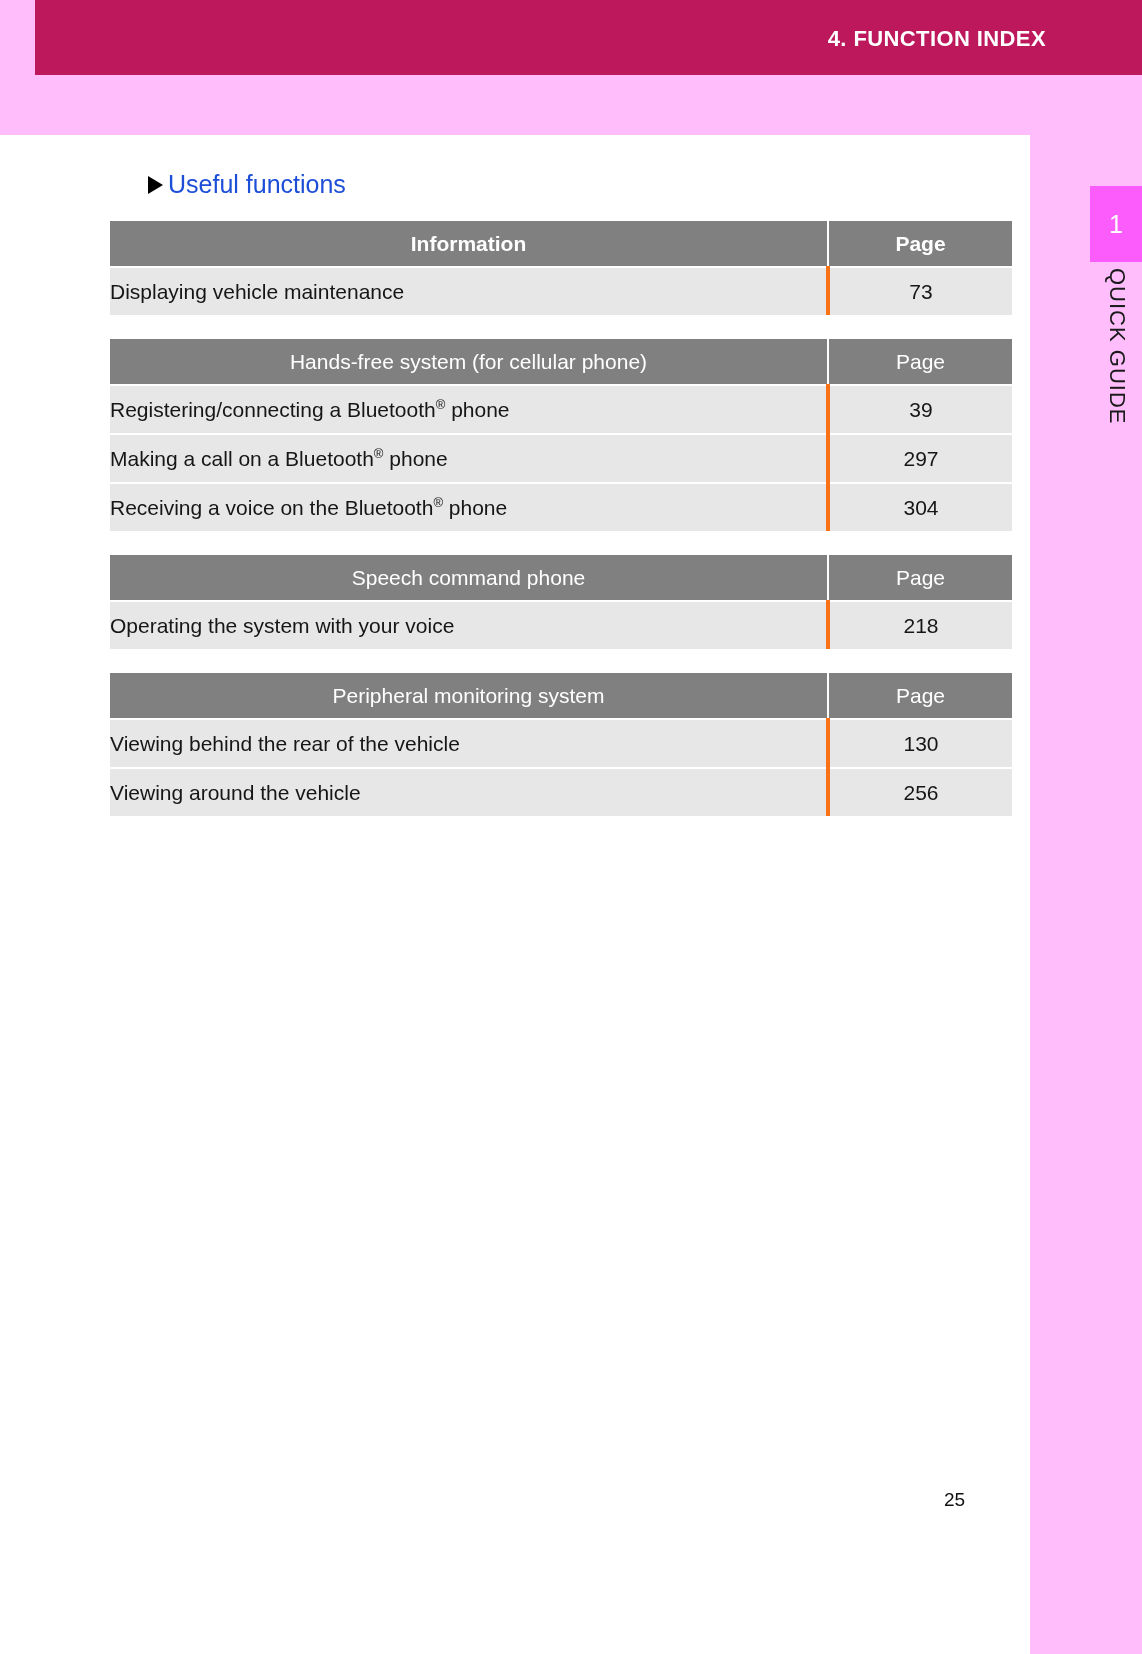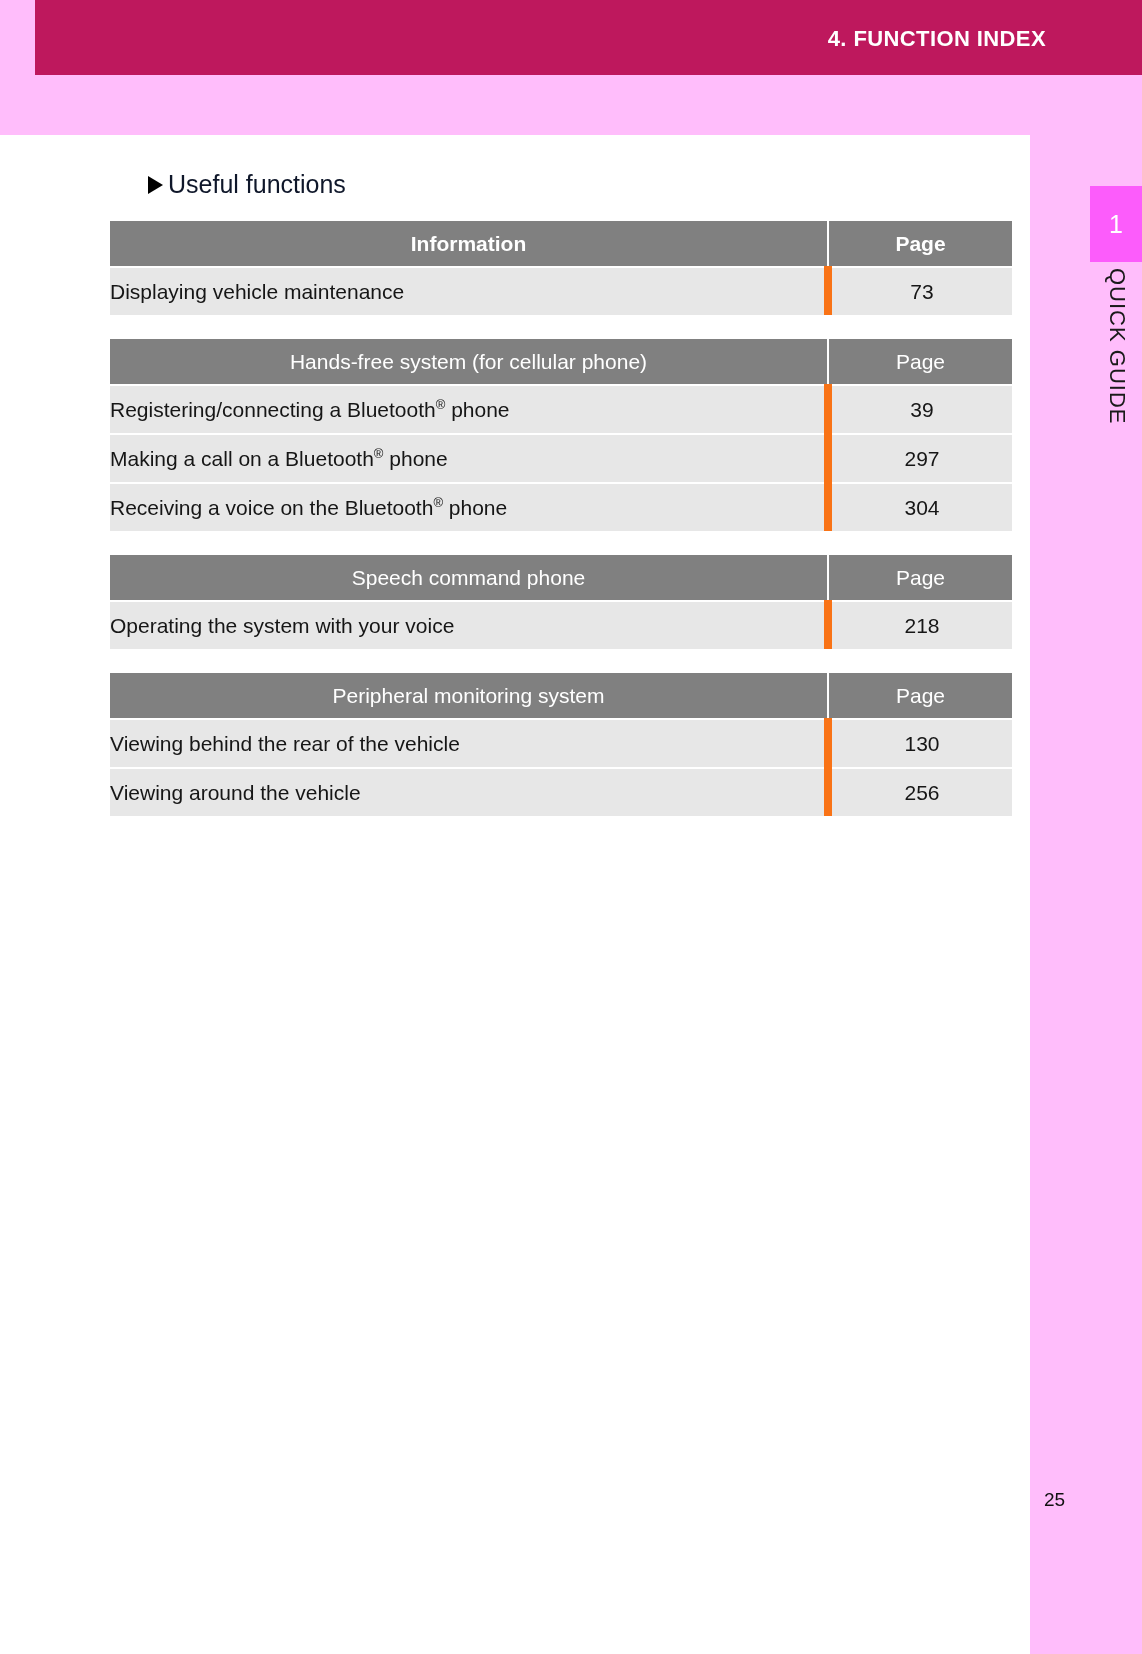--- a/index.html
+++ b/index.html
@@ -97,21 +97,21 @@
 
   
   .section-heading {
     position: absolute;
     left: 148px;
     top: 170px;
     display: flex;
     align-items: center;
     gap: 3px;
     font-size: 25px;
-    color: #0f172a;
+    color: #1d4ed8;
   }
   .tri-icon {
     display: inline-block;
     width: 0; height: 0;
     border-left: 15px solid #000000;
     border-top: 9px solid transparent;
     border-bottom: 9px solid transparent;
     margin-right: 2px;
   }
 
@@ -141,21 +141,21 @@
   table.idx th:last-child { border-right: none; }
   table.idx th.head-topic-bold { font-weight: 700; }
   table.idx th.head-page-bold  { font-weight: 700; }
 
   table.idx td {
     background: #e7e7e7;
     color: #161616;
     font-size: 21px;
     height: 47px;
     border-top: 2px solid #ffffff;
-    border-right: 8px solid #f97316;
+    border-right: 4px solid #f97316;
     padding: 0;
   }
   table.idx td:last-child { border-right: none; }
   td.c-topic {
     text-align: left;
     padding-left: 17px;
   }
   td.c-page {
     text-align: center;
   }
@@ -163,21 +163,21 @@
   col.col-page  { width: 184px; }
 
   sup.reg {
     font-size: 0.62em;
     vertical-align: super;
     line-height: 0;
   }
 
   .page-number {
     position: absolute;
-    left: 1044px;
+    left: 944px;
     top: 1489px;
     font-size: 19px;
     color: #111111;
   }
 </style>
 </head>
 <body>
 
 <div class="page-bg-pink"></div>
 

